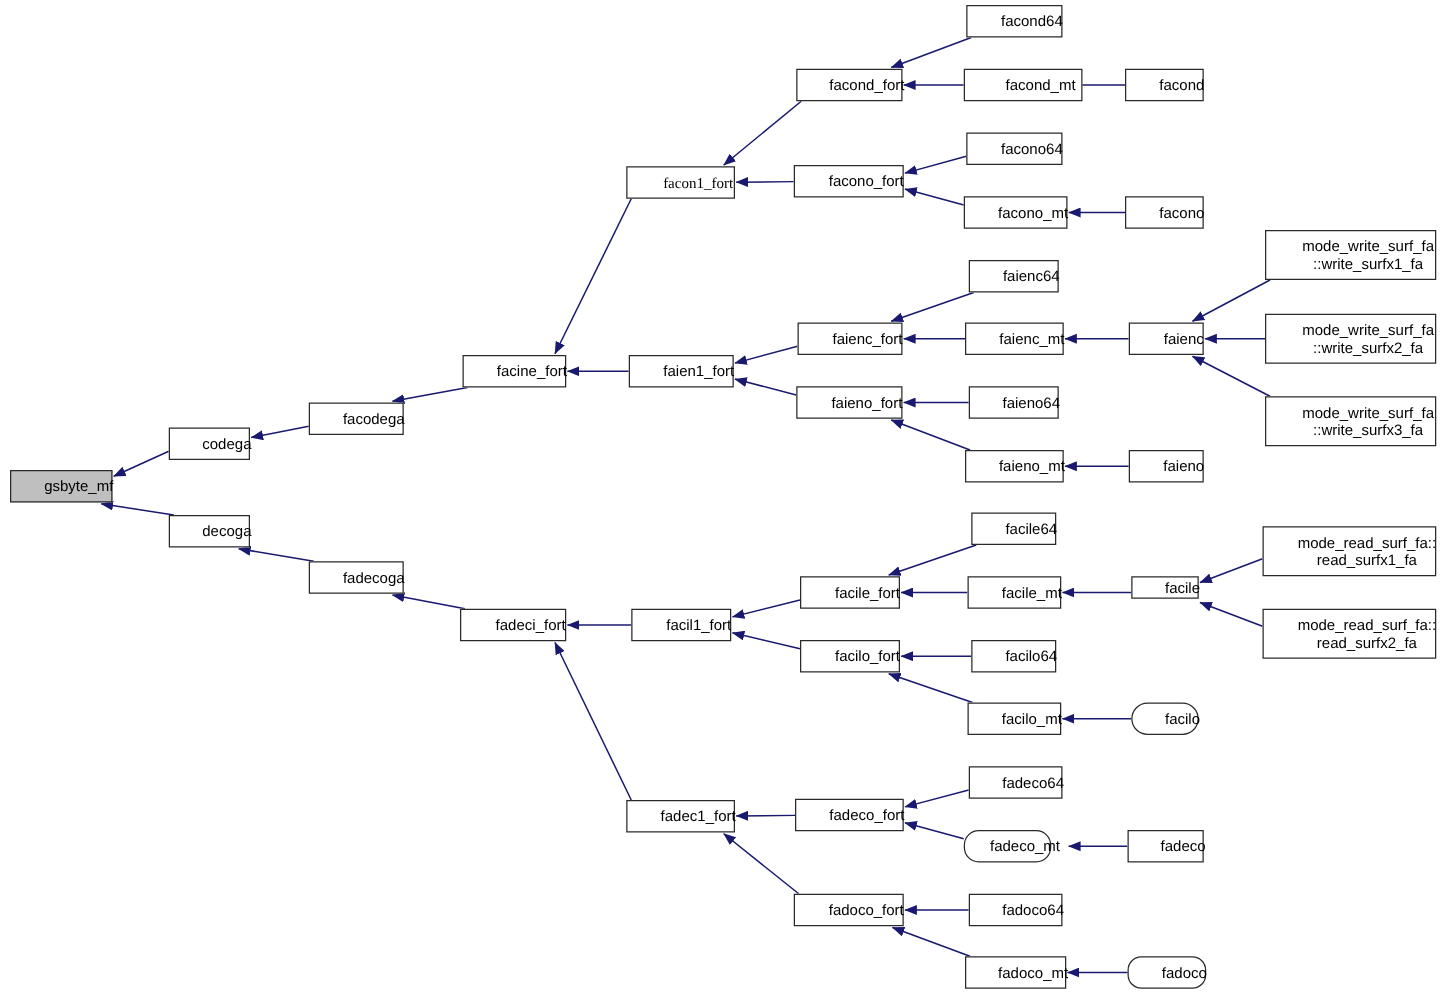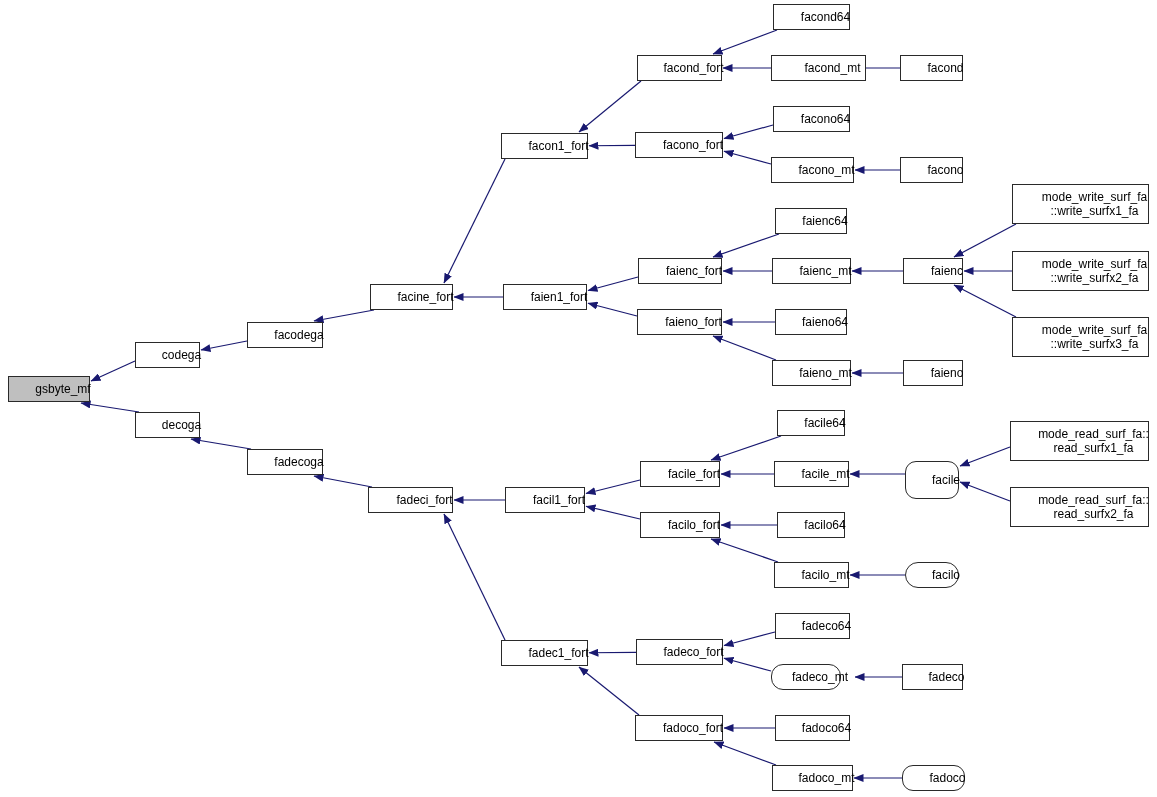--- a/index.html
+++ b/index.html
@@ -107,21 +107,21 @@
     </div>
     <div class="node" style="left: 247px; top: 449px; width: 76px; height: 26px;">
       <span>fadecoga</span>
     </div>
     <div class="node" style="left: 370px; top: 284px; width: 83px; height: 26px;">
       <span>facine_fort</span>
     </div>
     <div class="node" style="left: 368px; top: 487px; width: 85px; height: 26px;">
       <span>fadeci_fort</span>
     </div>
-    <div class="node" style="left: 501px; top: 133px; width: 87px; height: 26px;">
+    <div class="node" style="left: 501px; top: 133px; width: 87px; height: 26px; font-family: Liberation Serif, serif;">
       <span>facon1_fort</span>
     </div>
     <div class="node" style="left: 503px; top: 284px; width: 84px; height: 26px;">
       <span>faien1_fort</span>
     </div>
     <div class="node" style="left: 505px; top: 487px; width: 80px; height: 26px;">
       <span>facil1_fort</span>
     </div>
     <div class="node" style="left: 501px; top: 640px; width: 87px; height: 26px;">
       <span>fadec1_fort</span>
@@ -203,21 +203,21 @@
     </div>
     <div class="node" style="left: 900px; top: 157px; width: 63px; height: 26px;">
       <span>facono</span>
     </div>
     <div class="node" style="left: 903px; top: 258px; width: 60px; height: 26px;">
       <span>faienc</span>
     </div>
     <div class="node" style="left: 903px; top: 360px; width: 60px; height: 26px;">
       <span>faieno</span>
     </div>
-    <div class="node" style="left: 905px; top: 461px; width: 54px; height: 38px; border-radius: 11px;">
+    <div class="node" style="left: 905px; top: 461px; width: 54px; height: 18px;">
       <span>facile</span>
     </div>
     <div class="node" style="left: 905px; top: 562px; width: 54px; height: 26px; border-radius: 13px;">
       <span>facilo</span>
     </div>
     <div class="node" style="left: 902px; top: 664px; width: 61px; height: 26px;">
       <span>fadeco</span>
     </div>
     <div class="node" style="left: 902px; top: 765px; width: 63px; height: 26px; border-radius: 11px;">
       <span>fadoco</span>

